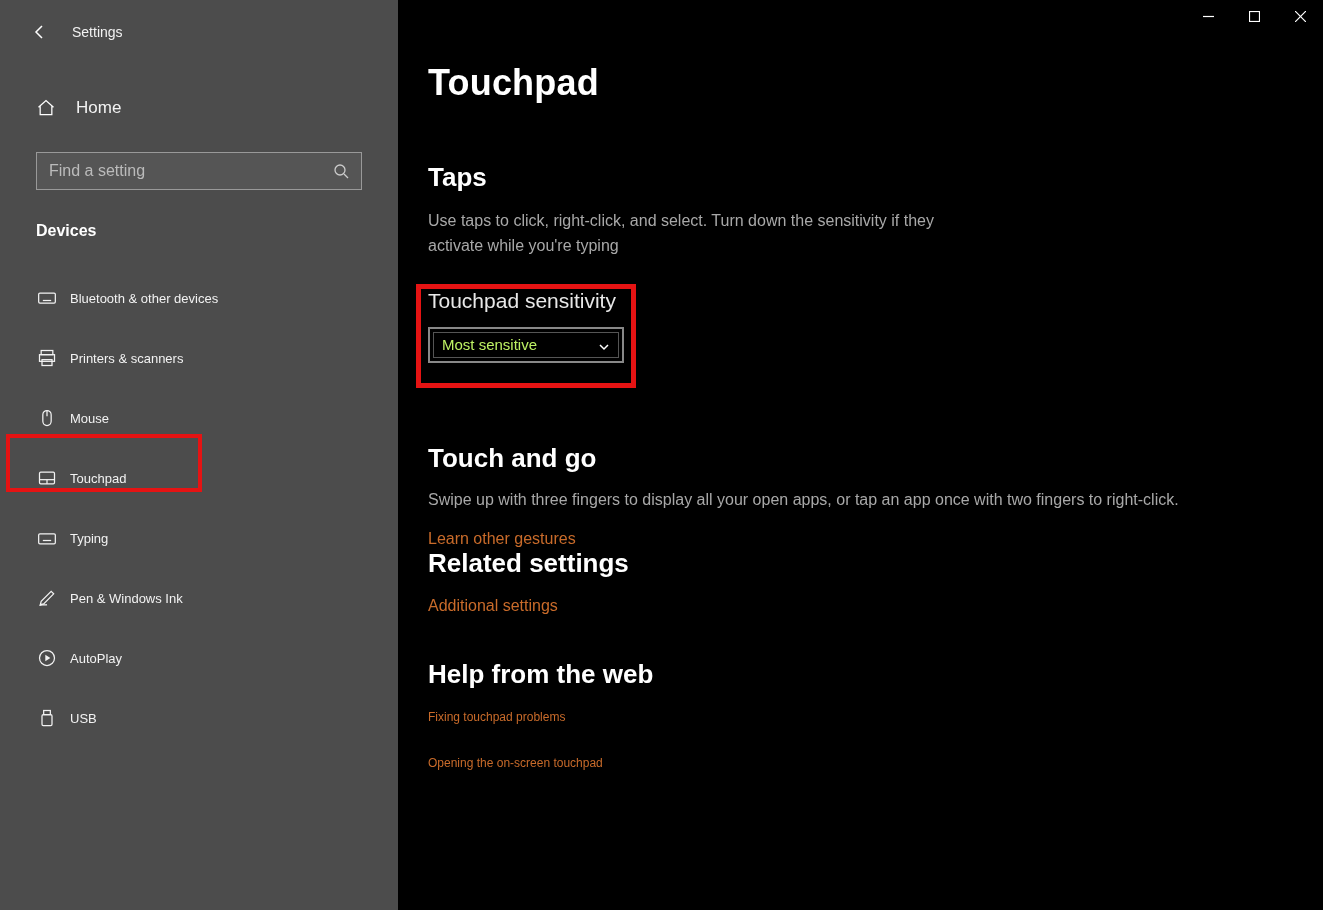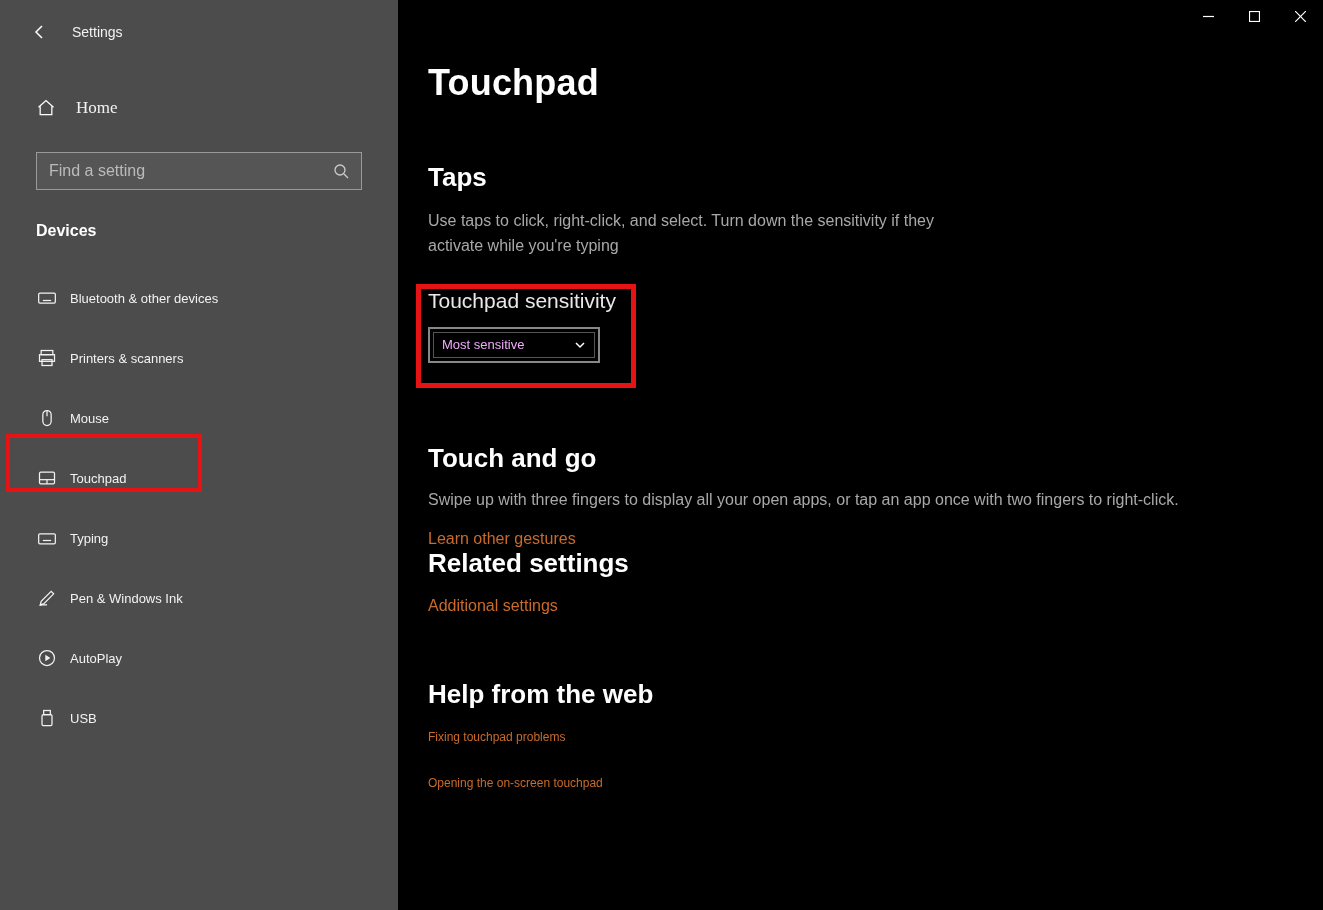--- a/index.html
+++ b/index.html
@@ -18,21 +18,20 @@
     padding-left:20px;
   }
   .sidebar-header .back-icon { width:16px; height:16px; display:flex; align-items:center; justify-content:center; cursor:pointer; }
   .sidebar-header .app-title { font-size:14px; font-weight:400; color:#f2f2f2; }
 
   .home-row {
     display:flex; align-items:center; gap:20px;
     padding:10px 24px; margin-top:36px;
     font-size:17px; font-weight:400; color:#f2f2f2;
     cursor:pointer;
-    font-family:Liberation Serif, serif;
   }
   .home-row .icon { width:20px; height:20px; display:flex; align-items:center; justify-content:center; }
 
   .search-wrap {
     margin:24px 24px 0 24px;
     height:38px;
     border:1px solid #999;
     background:rgba(255,255,255,0.05);
     display:flex; align-items:center; justify-content:space-between;
     padding:0 12px;
@@ -102,42 +101,42 @@
   }
   p.desc2 {
     margin-top:14px; font-size:16px; color:#a8a8a8; max-width:860px; line-height:1.55;
   }
 
   .field-label {
     margin-top:30px; font-size:21px; color:#e8e8e8;
   }
   .select {
     margin-top:14px;
-    width:172px; height:36px;
+    width:196px; height:36px;
     border:2px solid #888;
     display:flex; align-items:center; justify-content:space-between;
-    padding:0 12px; font-size:13px; color:#f0abfc;
+    padding:0 12px; font-size:15px; color:#bef264;
     cursor:pointer; background:#000;
     position:relative;
   }
   .select::before {
     content:""; position:absolute; inset:3px;
     border:1px solid #555; pointer-events:none;
   }
   .select .chev { width:12px; height:12px; }
 
   a.link {
     display:inline-block; margin-top:18px;
     color:#c96b2a; font-size:16px; text-decoration:none; cursor:pointer;
   }
   a.link + a.link, .help-links a + a { margin-top:16px; }
 
   .touchgo { margin-top:80px; }
   .related { }
-  .help    { margin-top:64px; }
+  .help    { margin-top:44px; }
 
   .help-links { display:flex; flex-direction:column; margin-top:20px; }
   .help-links a { color:#c96b2a; font-size:12px; text-decoration:none; margin-bottom:16px; cursor:pointer; }
 
 </style>
 </head>
 <body>
 
 <div class="sidebar">
   <div class="sidebar-header">

